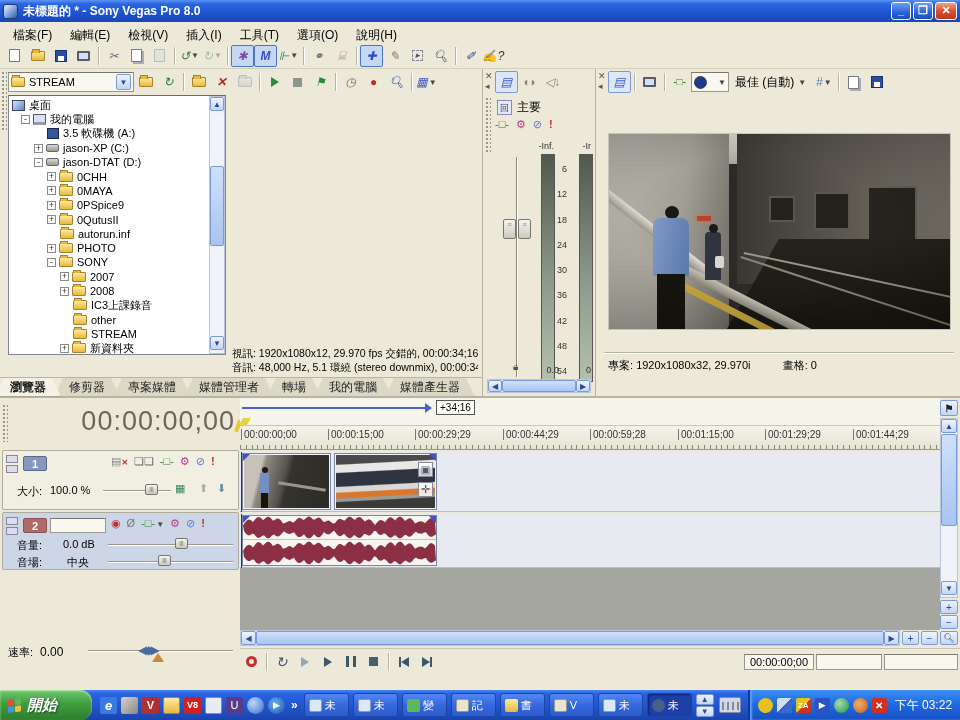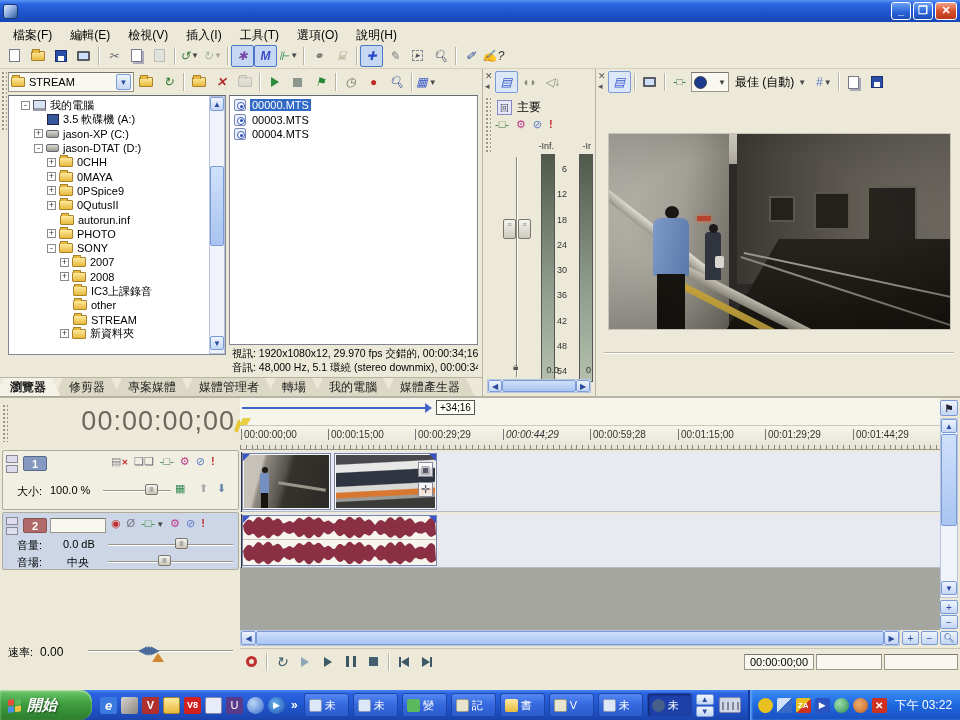--- a/index.html
+++ b/index.html
@@ -88,20 +88,21 @@
   .trayicon{width:15px;height:15px;border-radius:2px;margin:0 2px;flex:none;}
   .field{background:#f8f7f0;border:1px solid #9a968a;border-top-color:#7a766a;}
 </style>
 </head>
 <body>
 
 <div class="screen">
 
   <div class="abs titlebar">
     <span class="appicon"></span>
+    <span>未標題的 * - Sony Vegas Pro 8.0</span>
     <span style="flex:1"></span>
     <span class="wbtn">_</span>
     <span class="wbtn">❐</span>
     <span class="wbtn close">✕</span>
   </div>
 
   <div class="abs menubar">
     <span class="menuitem">檔案(F)</span>
     <span class="menuitem">編輯(E)</span>
     <span class="menuitem">檢視(V)</span>
@@ -229,20 +230,24 @@
           <i class="g g-char" style="color:#2a4a9a;">🔍︎</i>
         </span>
       <span class="tsep"></span>
       <span class="tb">
           <i class="g g-char" style="color:#3a5ac8;">▦</i>
           <span class="dd">▼</span>
         </span>
     </div>
 
     <div class="abs inset" style="left:8px;top:26px;width:218px;height:260px;overflow:hidden;padding:2px 0 0 3px;">
+      <div class="trow" style="margin-left:0;">
+          <i class="ic i-desktop"></i>
+          <span>桌面</span>
+        </div>
       <div class="trow" style="margin-left:9px;">
           <span class="tog">-</span>
           <i class="ic i-computer"></i>
           <span>我的電腦</span>
         </div>
       <div class="trow" style="margin-left:35px;">
           <i class="ic i-floppy"></i>
           <span>3.5 軟碟機 (A:)</span>
         </div>
       <div class="trow" style="margin-left:22px;">
@@ -318,34 +323,20 @@
         </div>
 
     </div>
 
     <div class="abs sb-track" style="left:209px;top:27px;width:16px;height:258px;">
       <div class="sb-btn" style="width:14px;height:14px;margin:0 auto;">▲</div>
       <div class="sb-thumb" style="width:14px;height:80px;margin:55px auto 0;"></div>
       <div class="sb-btn" style="width:14px;height:14px;margin:90px auto 0;">▼</div>
     </div>
 
-    <div class="abs inset" style="left:229px;top:26px;width:249px;height:250px;padding:2px 0 0 2px;">
-      <div class="frow sel">
-          <i class="ic i-media"></i>
-          <span class="fname" style="padding:0 2px;">00000.MTS</span>
-        </div>
-      <div class="frow">
-          <i class="ic i-media"></i>
-          <span class="fname" style="padding:0 2px;">00003.MTS</span>
-        </div>
-      <div class="frow">
-          <i class="ic i-media"></i>
-          <span class="fname" style="padding:0 2px;">00004.MTS</span>
-        </div>
-    </div>
 
     <div class="abs" style="left:229px;top:277px;width:249px;height:30px;font-size:10.5px;line-height:14px;white-space:nowrap;overflow:hidden;padding-left:3px;">
       <div>視訊: 1920x1080x12, 29.970 fps 交錯的, 00:00:34;16, A</div>
       <div>音訊: 48,000 Hz, 5.1 環繞 (stereo downmix), 00:00:34;16</div>
     </div>
   </div>
 
   <div class="abs tabsrow">
     <span class="tab active">瀏覽器</span>
     <span class="tab">修剪器</span>
@@ -464,20 +455,27 @@
       <div class="abs" style="left:100px;top:90px;width:9px;height:9px;background:#1c1a18;border-radius:50%;"></div>
       <div class="abs" style="left:106px;top:122px;width:9px;height:12px;background:#d8d6ce;border-radius:2px;"></div>
       <div class="abs" style="left:56px;top:72px;width:14px;height:13px;background:#1a1815;border-radius:50%;"></div>
       <div class="abs" style="left:44px;top:84px;width:36px;height:58px;background:linear-gradient(100deg,#7e9ac8,#5a78aa);border-radius:8px 8px 2px 2px;"></div>
       <div class="abs" style="left:48px;top:140px;width:28px;height:57px;background:#16140f;"></div>
       <div class="abs" style="left:0;top:0;width:343px;height:197px;background:radial-gradient(ellipse at 42% 45%,transparent 45%,rgba(0,0,0,0.30));"></div>
     </div>
     <div class="abs" style="left:8px;top:283px;width:350px;height:1px;background:#b8b4a4;box-shadow:0 1px 0 #fff;"></div>
 
     <div class="abs" style="left:12px;top:289px;width:348px;font-size:11px;line-height:15px;">
+      <div>
+        <span>專案:</span>
+        <span>1920x1080x32, 29.970i</span>
+        <span style="display:inline-block;width:26px;"></span>
+        <span>畫格:</span>
+        <span>0</span>
+      </div>
     </div>
   </div>
 
   <div class="abs" style="left:0;top:396px;width:960px;height:276px;background:#ece9d8;border-top:2px solid #b8b4a4;">
 
     <div class="abs grip" style="left:2px;top:6px;height:38px;"></div>
     <div class="abs timebig" style="left:30px;top:8px;width:205px;text-align:right;">00:00:00;00</div>
     <div class="abs" style="left:236px;top:22px;width:4px;height:12px;background:#e8c830;transform:rotate(20deg);"></div>
 
     <div class="abs trackhdr" style="left:2px;top:52px;width:237px;height:60px;background:#f1efe2;">
@@ -534,21 +532,21 @@
       <div class="abs" style="left:2px;top:9px;width:185px;height:2px;background:#4466cc;"></div>
       <div class="abs" style="left:185px;top:5px;width:0;height:0;border-left:7px solid #4466cc;border-top:5px solid transparent;border-bottom:5px solid transparent;"></div>
       <div class="abs" style="left:196px;top:2px;background:#fffef4;border:1px solid #555;font-size:10px;padding:0 3px;line-height:13px;">+34;16</div>
       <div class="abs" style="left:1px;top:20px;width:8px;height:7px;background:#e8d040;transform:skewX(-30deg);"></div>
     </div>
 
     <div class="abs" style="left:240px;top:28px;width:700px;height:24px;background:linear-gradient(180deg,#f6f4ea,#e6e3d4);border-bottom:1px solid #9a968a;overflow:hidden;">
       <span class="ruler-label" style="left:1px;">00:00:00;00</span>
       <span class="ruler-label" style="left:88px;">00:00:15;00</span>
       <span class="ruler-label" style="left:175px;">00:00:29;29</span>
-      <span class="ruler-label" style="left:263px;font-style:italic;">00:00:44;29</span>
+      <span class="ruler-label" style="left:263px;">00:00:44;29</span>
       <span class="ruler-label" style="left:350px;">00:00:59;28</span>
       <span class="ruler-label" style="left:438px;">00:01:15;00</span>
       <span class="ruler-label" style="left:525px;">00:01:29;29</span>
       <span class="ruler-label" style="left:613px;">00:01:44;29</span>
 
       <div class="abs" style="left:0;bottom:0;width:700px;height:4px;background-image:repeating-linear-gradient(90deg,#8a8678 0 1px,transparent 1px 5.8px);"></div>
     </div>
 
     <div class="abs" style="left:240px;top:54px;width:700px;height:60px;background:#e7eaf1;border-bottom:1px solid #b8bcc8;">
       <div class="event" style="left:2px;top:1px;width:89px;height:57px;overflow:hidden;">

